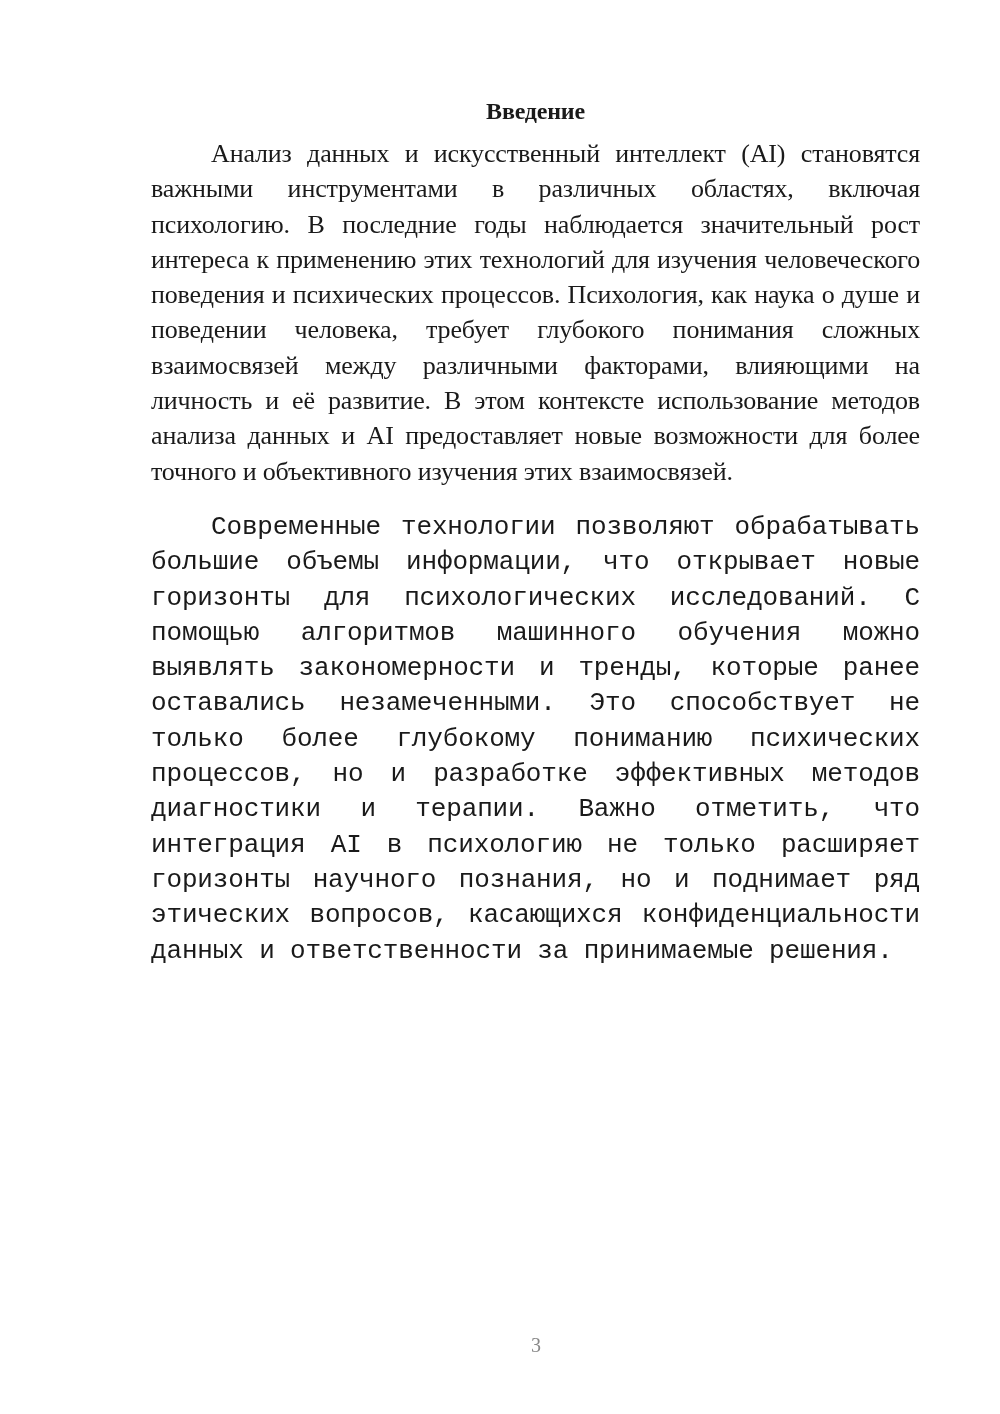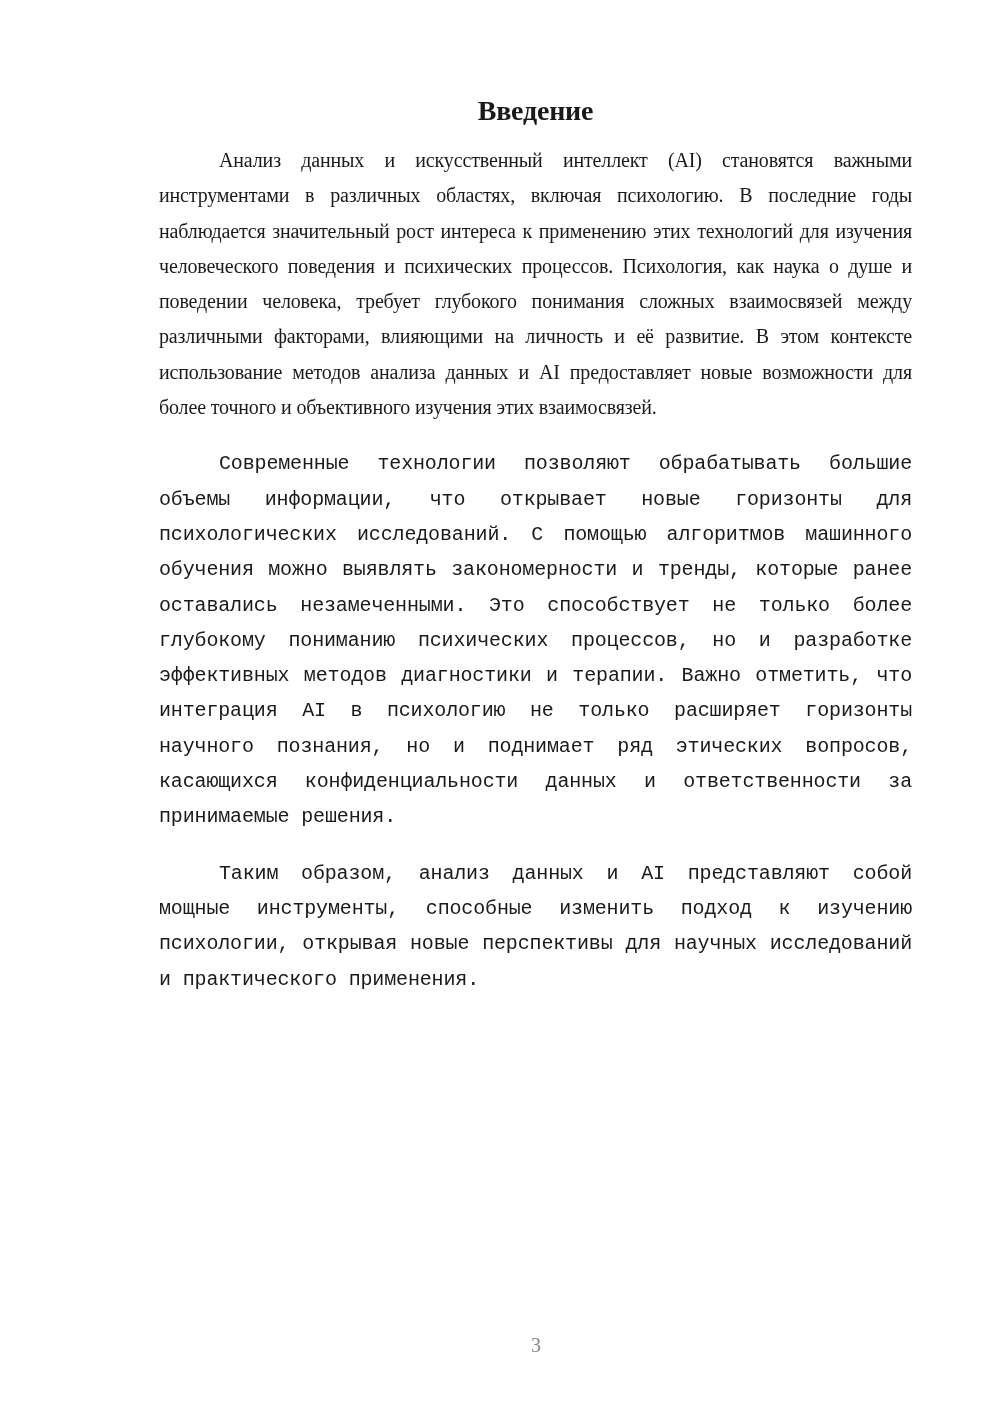--- a/index.html
+++ b/index.html
@@ -25,29 +25,29 @@
     }
     .content {
       position: absolute;
       left: 143px;
       top: 95px;
       width: 785px;
     }
     .title {
       text-align: center;
       font-weight: bold;
-      font-size: 28px;
+      font-size: 24px;
       line-height: 32px;
       margin: 0 0 9px 0;
       padding-left: 0;
       letter-spacing: -0.2px;
     }
     .para {
-      margin: 16px;
-      font-size: 20px;
+      margin: 8px;
+      font-size: 26px;
       line-height: 35.3px;
       text-align: justify;
       text-indent: 60px;
       letter-spacing: -0.15px;
     }
     .para + .para {
       margin-top: 21px;
       font-family: Liberation Mono, monospace;
     }
     .page-number {
@@ -63,16 +63,15 @@
     }
   </style>
 </head>
 <body>
 
 <div class="page">
   <div class="content">
     <h1 class="title">Введение</h1>
     <p class="para">Анализ данных и искусственный интеллект (AI) становятся важными инструментами в различных областях, включая психологию. В последние годы наблюдается значительный рост интереса к применению этих технологий для изучения человеческого поведения и психических процессов. Психология, как наука о душе и поведении человека, требует глубокого понимания сложных взаимосвязей между различными факторами, влияющими на личность и её развитие. В этом контексте использование методов анализа данных и AI предоставляет новые возможности для более точного и объективного изучения этих взаимосвязей.</p>
     <p class="para">Современные технологии позволяют обрабатывать большие объемы информации, что открывает новые горизонты для психологических исследований. С помощью алгоритмов машинного обучения можно выявлять закономерности и тренды, которые ранее оставались незамеченными. Это способствует не только более глубокому пониманию психических процессов, но и разработке эффективных методов диагностики и терапии. Важно отметить, что интеграция AI в психологию не только расширяет горизонты научного познания, но и поднимает ряд этических вопросов, касающихся конфиденциальности данных и ответственности за принимаемые решения.</p>
-    <p class="para">Таким образом, анализ данных и AI представляют собой мощные инструменты, способные изменить подход к изучению психологии, открывая новые перспективы для научных исследований и практического применения.</p>
   </div>
   <div class="page-number">3</div>
 </div>
 
 </body></html>

